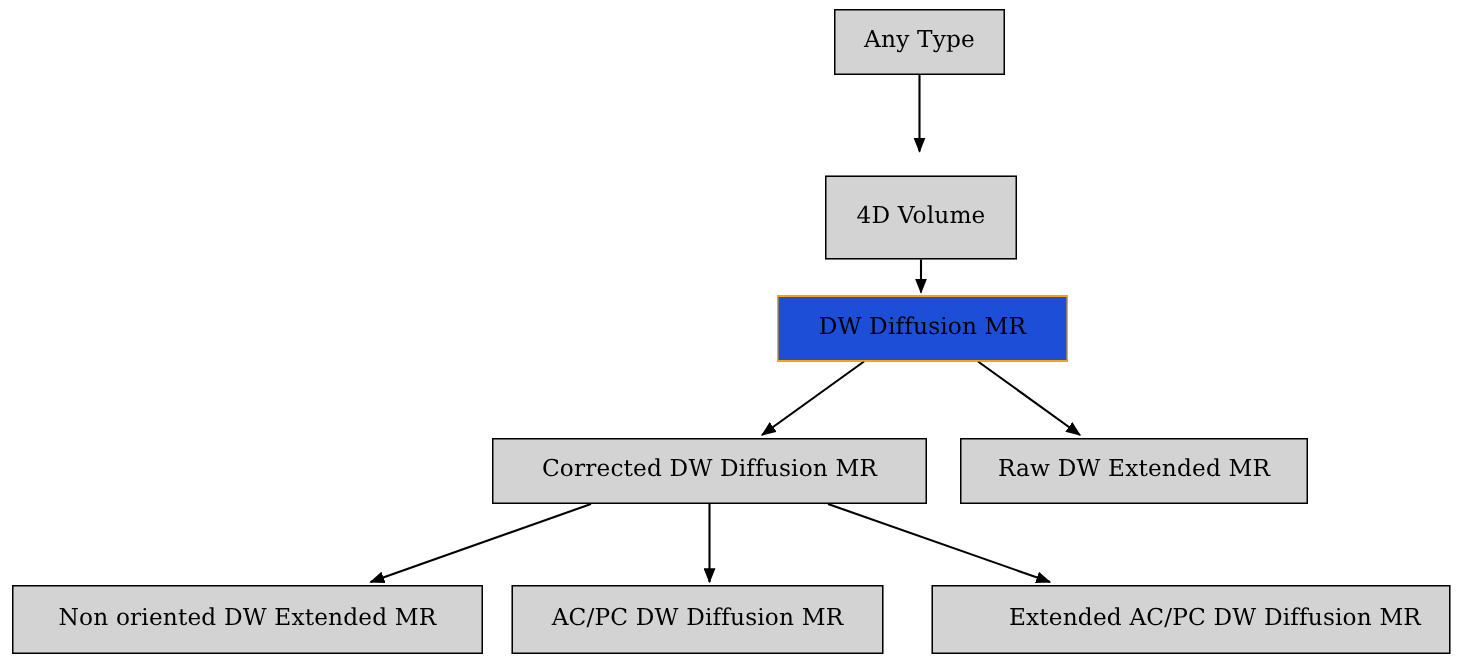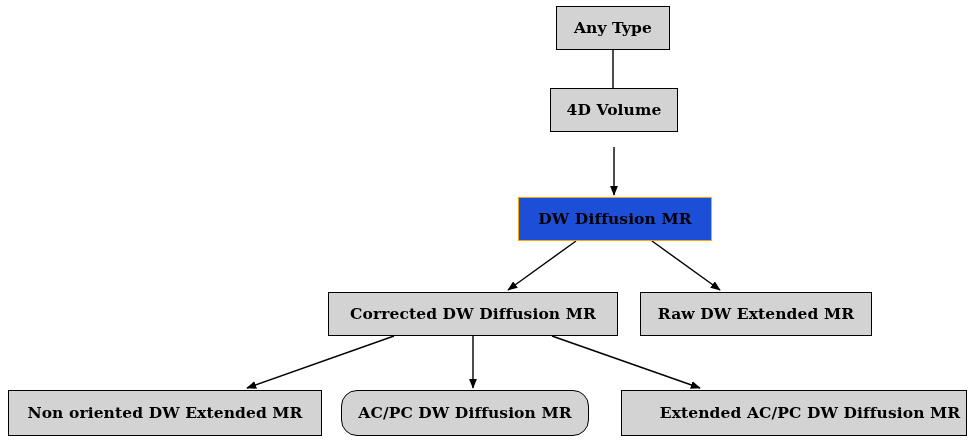--- a/index.html
+++ b/index.html
@@ -42,21 +42,20 @@
     letter-spacing: 0.1px;
   }
   .node.highlight {
     background: #1d4ed8;
     border-color: #ffa500;
   }
   .node-label {
     display: block;
     padding: 0 2px;
     transform: translateY(-0.5px);
-    font-weight: bold;
   }
 </style>
 </head>
 <body>
 
 <div id="graph-canvas">
 
   <svg id="edge-layer" viewBox="0 0 975 443" width="975" height="443" xmlns="http://www.w3.org/2000/svg">
     <defs>
       <marker id="arrowhead" markerWidth="10" markerHeight="8" refX="9.2" refY="4" orient="auto" markerUnits="userSpaceOnUse">
@@ -71,36 +70,36 @@
         <line x1="394" y1="336" x2="247" y2="388" stroke="#000000" stroke-width="1.4" marker-end="url(#arrowhead)"></line>
         <line x1="473" y1="336" x2="473" y2="388" stroke="#000000" stroke-width="1.4" marker-end="url(#arrowhead)"></line>
         <line x1="552" y1="336" x2="700" y2="388" stroke="#000000" stroke-width="1.4" marker-end="url(#arrowhead)"></line>
       </g>
   </svg>
 
   <div id="node-layer">
       <div class="node" style="left: 556px; top: 6px; width: 114px; height: 44px;">
         <span class="node-label">Any Type</span>
       </div>
-      <div class="node" style="left: 550px; top: 88px; width: 128px; height: 44px;">
+      <div class="node" style="left: 550px; top: 117px; width: 128px; height: 56px;">
         <span class="node-label">4D Volume</span>
       </div>
       <div class="node highlight" style="left: 518px; top: 197px; width: 194px; height: 44px;">
         <span class="node-label">DW Diffusion MR</span>
       </div>
       <div class="node" style="left: 328px; top: 292px; width: 290px; height: 44px;">
         <span class="node-label">Corrected DW Diffusion MR</span>
       </div>
       <div class="node" style="left: 640px; top: 292px; width: 232px; height: 44px;">
         <span class="node-label">Raw DW Extended MR</span>
       </div>
       <div class="node" style="left: 8px; top: 390px; width: 314px; height: 46px;">
         <span class="node-label">Non oriented DW Extended MR</span>
       </div>
-      <div class="node" style="left: 341px; top: 390px; width: 248px; height: 46px; border-radius: 16px;">
+      <div class="node" style="left: 341px; top: 390px; width: 248px; height: 46px;">
         <span class="node-label">AC/PC DW Diffusion MR</span>
       </div>
       <div class="node" style="left: 621px; top: 390px; width: 346px; height: 46px; padding-left: 32px;">
         <span class="node-label">Extended AC/PC DW Diffusion MR</span>
       </div>
     </div>
 
 </div>
 
 </body></html>

